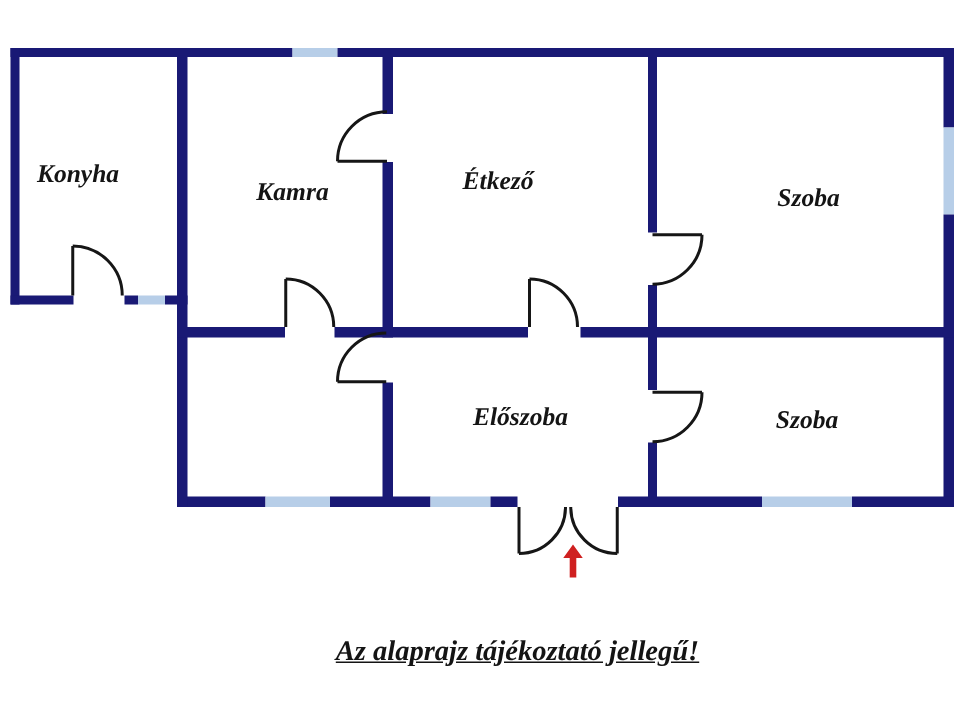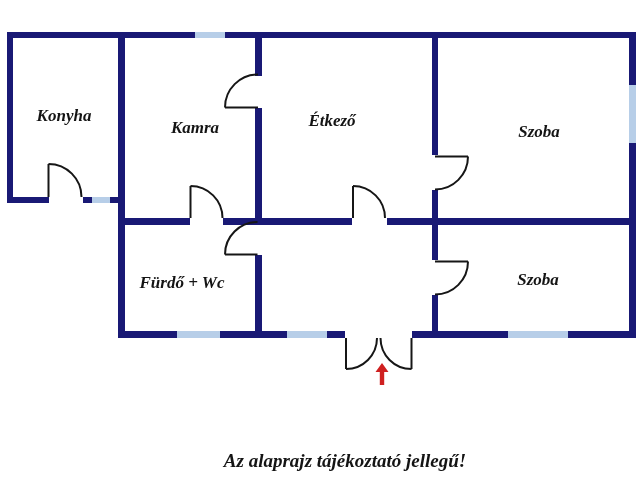--- a/index.html
+++ b/index.html
@@ -93,21 +93,21 @@
     </g>
     <g>
       <path class="d" d="M346 338 V369"></path>
       <path class="d" d="M411.5 338 V369"></path>
       <path class="d" d="M346 369 A31 31 0 0 0 377 338"></path>
       <path class="d" d="M411.5 369 A31 31 0 0 1 380.5 338"></path>
     </g>
     <polygon class="arrow" points="382,363 375.5,372 379.8,372 379.8,385 384.2,385 384.2,372 388.5,372"></polygon>
   </svg>
 
-  <div class="lbl" style="left:64px;top:116px;">Konyha</div>
+  <div class="lbl" style="left:52px;top:116px;">Konyha</div>
   <div class="lbl" style="left:195px;top:128px;">Kamra</div>
   <div class="lbl" style="left:332px;top:121px;">Étkező</div>
   <div class="lbl" style="left:539px;top:132px;">Szoba</div>
-  <div class="lbl" style="left:182px;top:283px;">Fürdő + Wc</div>
+  <div class="lbl" style="left:347px;top:278px;">Előszoba</div>
   <div class="lbl" style="left:538px;top:280px;">Szoba</div>
 
-  <div class="caption" style="left:345px;top:461px;">Az alaprajz tájékoztató jellegű!</div>
+  <div class="caption" style="left:345px;top:435px;text-decoration:underline;">Az alaprajz tájékoztató jellegű!</div>
 </div>
 
 </body></html>

